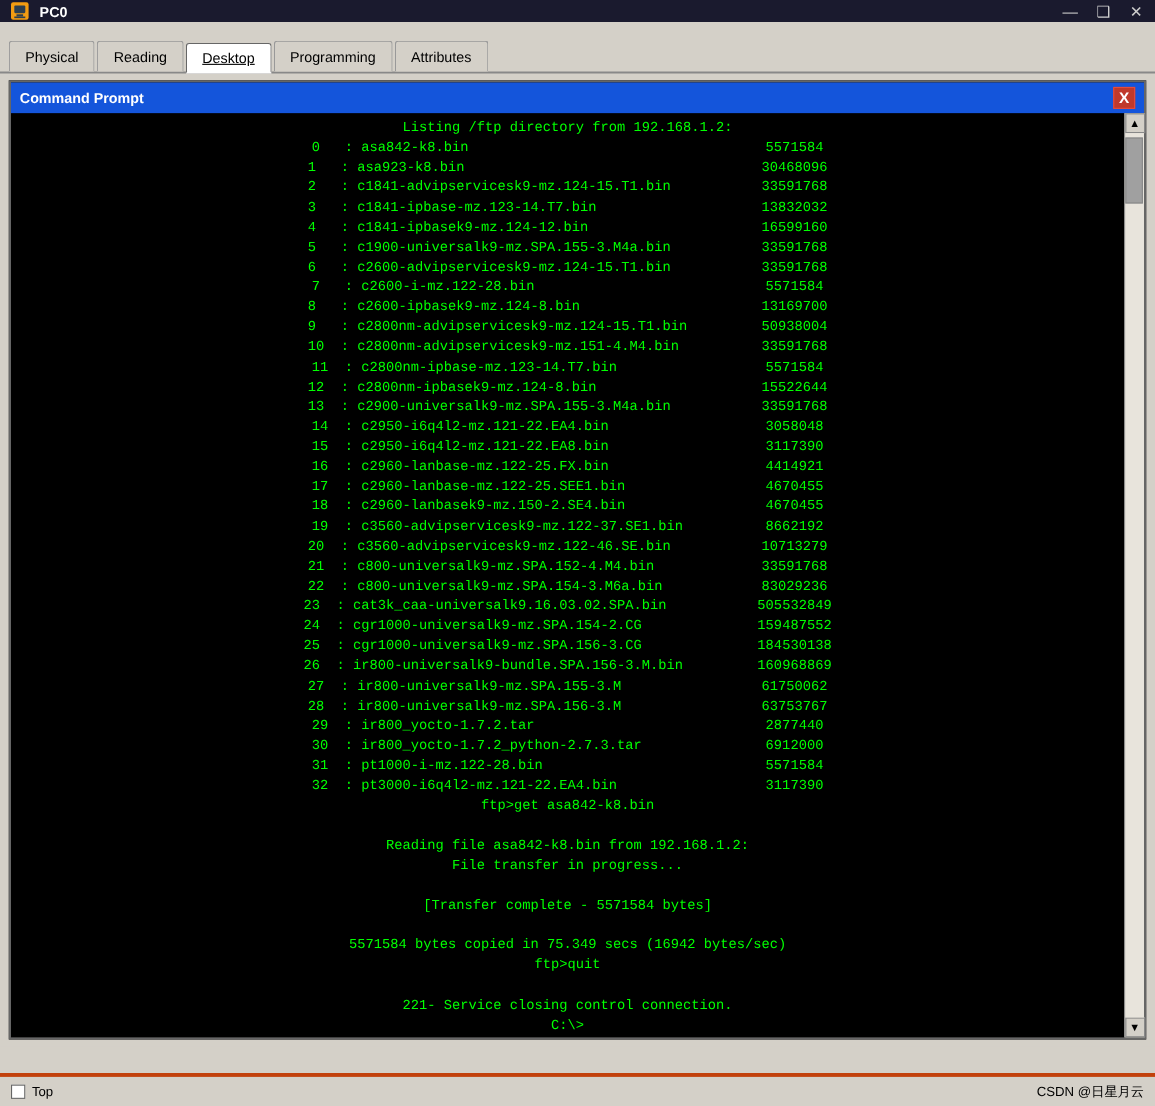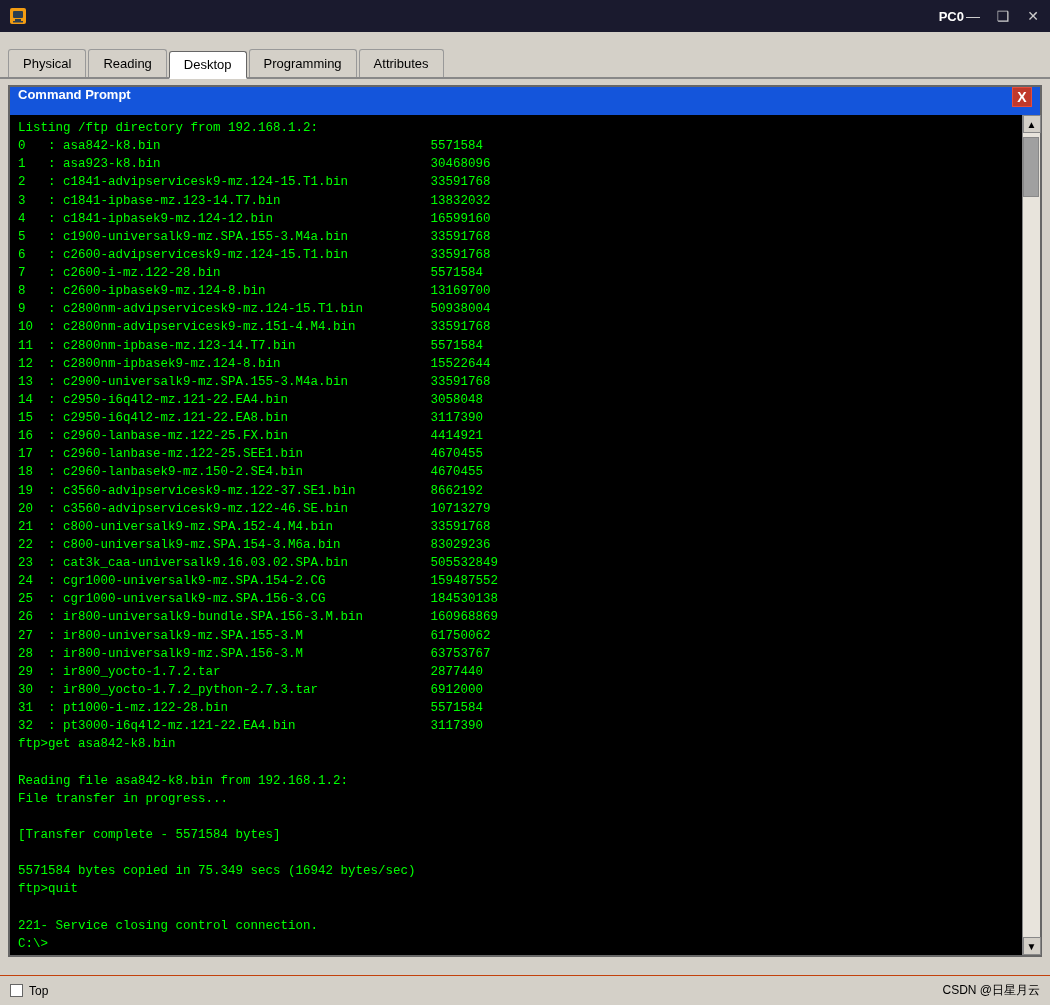--- a/index.html
+++ b/index.html
@@ -10,25 +10,24 @@
       font-family: 'Segoe UI', Arial, sans-serif;
       font-size: 13px;
       overflow: hidden;
     }
 
     
     .titlebar {
       display: flex;
       align-items: center;
       background: #1a1a2e;
-      height: 32px;
+      height: 20px;
       padding: 0 8px;
       color: white;
       user-select: none;
-      text-align: right;
     }
     .titlebar-icon {
       width: 20px;
       height: 20px;
       margin-right: 8px;
       display: flex;
       align-items: center;
       justify-content: center;
     }
     .titlebar-title {
@@ -74,36 +73,37 @@
       height: 28px;
       display: flex;
       align-items: center;
     }
     .tab.active {
       background: #fff;
       border-color: #666;
       border-bottom: 2px solid #fff;
       margin-bottom: -2px;
       font-weight: 500;
+      text-decoration: underline;
     }
 
     
     .main-content {
       padding: 6px 8px;
       background: #d4d0c8;
     }
 
     
     .cmd-window {
       border: 2px solid #666;
       background: #000;
     }
     .cmd-titlebar {
       display: flex;
-      align-items: flex-start;
+      align-items: center;
       justify-content: space-between;
       background: #1455db;
       height: 28px;
       padding: 0 8px;
     }
     .cmd-title {
       color: white;
       font-size: 13px;
       font-weight: 600;
     }
@@ -141,21 +141,21 @@
     }
 
     
     .statusbar {
       position: fixed;
       bottom: 0;
       left: 0;
       width: 1050px;
       height: 30px;
       background: #d4d0c8;
-      border-top: 1px solid #c2410c;
+      border-top: 4px solid #c2410c;
       display: flex;
       align-items: center;
       justify-content: space-between;
       padding: 0 10px;
       font-size: 12px;
     }
     .statusbar-left {
       display: flex;
       align-items: center;
       gap: 6px;
@@ -163,20 +163,21 @@
     .statusbar-checkbox {
       width: 13px;
       height: 13px;
       border: 1px solid #666;
       background: white;
     }
 
     
     .cmd-outer {
       display: flex;
+      text-align: center;
     }
     .cmd-terminal-area {
       flex: 1;
       overflow: hidden;
     }
     .scrollbar {
       width: 18px;
       background: #d4d0c8;
       border-left: 1px solid #888;
       display: flex;

